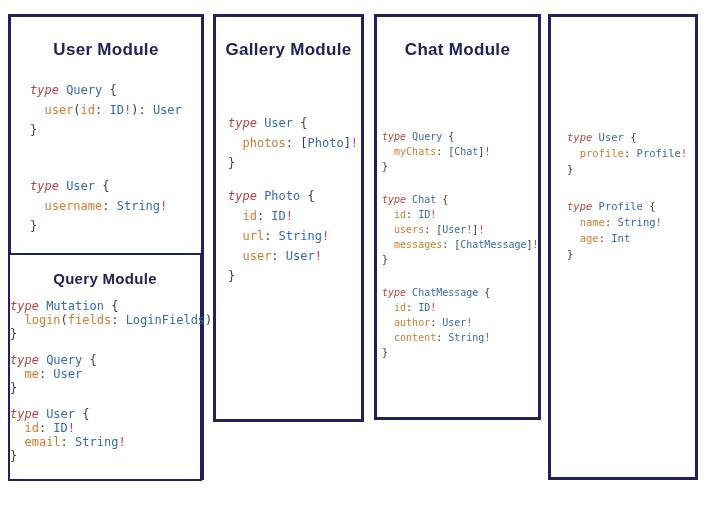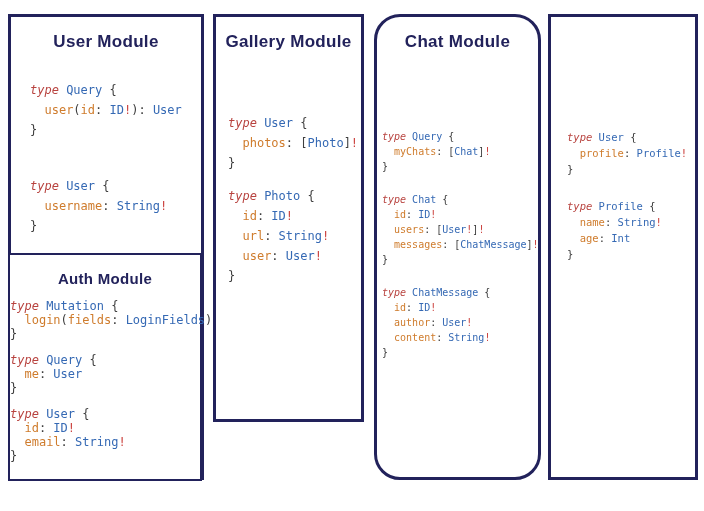--- a/index.html
+++ b/index.html
@@ -11,30 +11,30 @@
     overflow:hidden;
   }
   .box{
     position:absolute;
     box-sizing:border-box;
     border:3px solid var(--navy,#22225b);
     background:#ffffff;
   }
   .m-user   {left:8px;  top:14px; width:196px; height:466px;}
   .m-gallery{left:213px; top:14px; width:151px; height:408px;}
-  .m-chat   {left:374px; top:14px; width:167px; height:466px;border-radius:26px;}
+  .m-chat   {left:374px; top:14px; width:167px; height:406px;}
   .m-profile{left:548px; top:14px; width:150px; height:466px;}
   .m-auth{
     position:absolute;
     left:-3px; top:236px; width:190px; height:224px;
     border:2px solid var(--navy,#22225b);
     background:#ffffff;
   }
   .box h2{
-    margin:0; padding-top:15px;
+    margin:8px; padding-top:15px;
     text-align:center;
     font-size:17px; font-weight:700; letter-spacing:.3px;
     color:var(--navy,#22225b);
   }
   .m-auth h3{
     margin:0; padding-top:15px;
     text-align:center;
     font-size:15px; font-weight:700; letter-spacing:.3px;
     color:var(--navy,#22225b);
   }
@@ -63,21 +63,21 @@
 </head>
 <body>
 
 <div class="canvas">
 
   <section class="box m-user">
     <h2>User Module</h2>
     <div class="code"><div class="block"><div class="line"><span class="k">type </span><span class="t">Query </span><span class="p">{</span></div><div class="line"><span class="p">  </span><span class="f">user</span><span class="p">(</span><span class="f">id</span><span class="p">: </span><span class="t">ID</span><span class="b">!</span><span class="p">): </span><span class="t">User</span></div><div class="line"><span class="p">}</span></div></div><div class="block"><div class="line"><span class="k">type </span><span class="t">User </span><span class="p">{</span></div><div class="line"><span class="p">  </span><span class="f">username</span><span class="p">: </span><span class="t">String</span><span class="b">!</span></div><div class="line"><span class="p">}</span></div></div></div>
 
     <section class="m-auth">
-      <h3>Auth Module</h3>
+      <h3>Query Module</h3>
       <div class="code"><div class="block"><div class="line"><span class="k">type </span><span class="t">Mutation </span><span class="p">{</span></div><div class="line"><span class="p">  </span><span class="f">login</span><span class="p">(</span><span class="f">fields</span><span class="p">: </span><span class="t">LoginFields</span><span class="p">): </span><span class="t">User</span></div><div class="line"><span class="p">}</span></div></div><div class="block"><div class="line"><span class="k">type </span><span class="t">Query </span><span class="p">{</span></div><div class="line"><span class="p">  </span><span class="f">me</span><span class="p">: </span><span class="t">User</span></div><div class="line"><span class="p">}</span></div></div><div class="block"><div class="line"><span class="k">type </span><span class="t">User </span><span class="p">{</span></div><div class="line"><span class="p">  </span><span class="f">id</span><span class="p">: </span><span class="t">ID</span><span class="b">!</span></div><div class="line"><span class="p">  </span><span class="f">email</span><span class="p">: </span><span class="t">String</span><span class="b">!</span></div><div class="line"><span class="p">}</span></div></div></div>
     </section>
   </section>
 
   <section class="box m-gallery">
     <h2>Gallery Module</h2>
     <div class="code"><div class="block"><div class="line"><span class="k">type </span><span class="t">User </span><span class="p">{</span></div><div class="line"><span class="p">  </span><span class="f">photos</span><span class="p">: [</span><span class="t">Photo</span><span class="p">]</span><span class="b">!</span></div><div class="line"><span class="p">}</span></div></div><div class="block"><div class="line"><span class="k">type </span><span class="t">Photo </span><span class="p">{</span></div><div class="line"><span class="p">  </span><span class="f">id</span><span class="p">: </span><span class="t">ID</span><span class="b">!</span></div><div class="line"><span class="p">  </span><span class="f">url</span><span class="p">: </span><span class="t">String</span><span class="b">!</span></div><div class="line"><span class="p">  </span><span class="f">user</span><span class="p">: </span><span class="t">User</span><span class="b">!</span></div><div class="line"><span class="p">}</span></div></div></div>
   </section>
 
   <section class="box m-chat">

